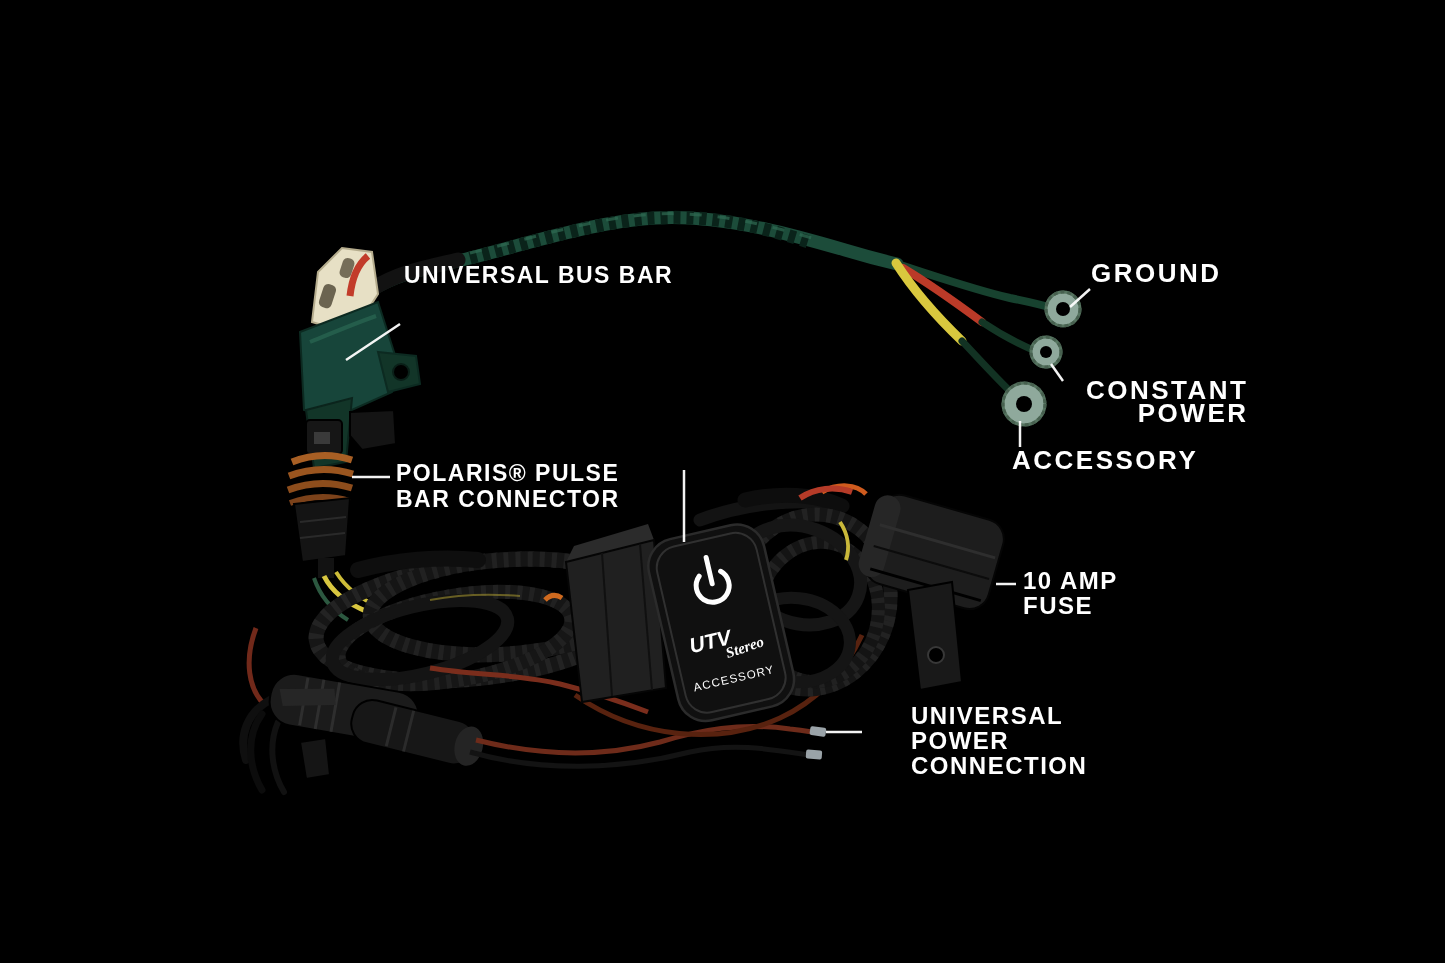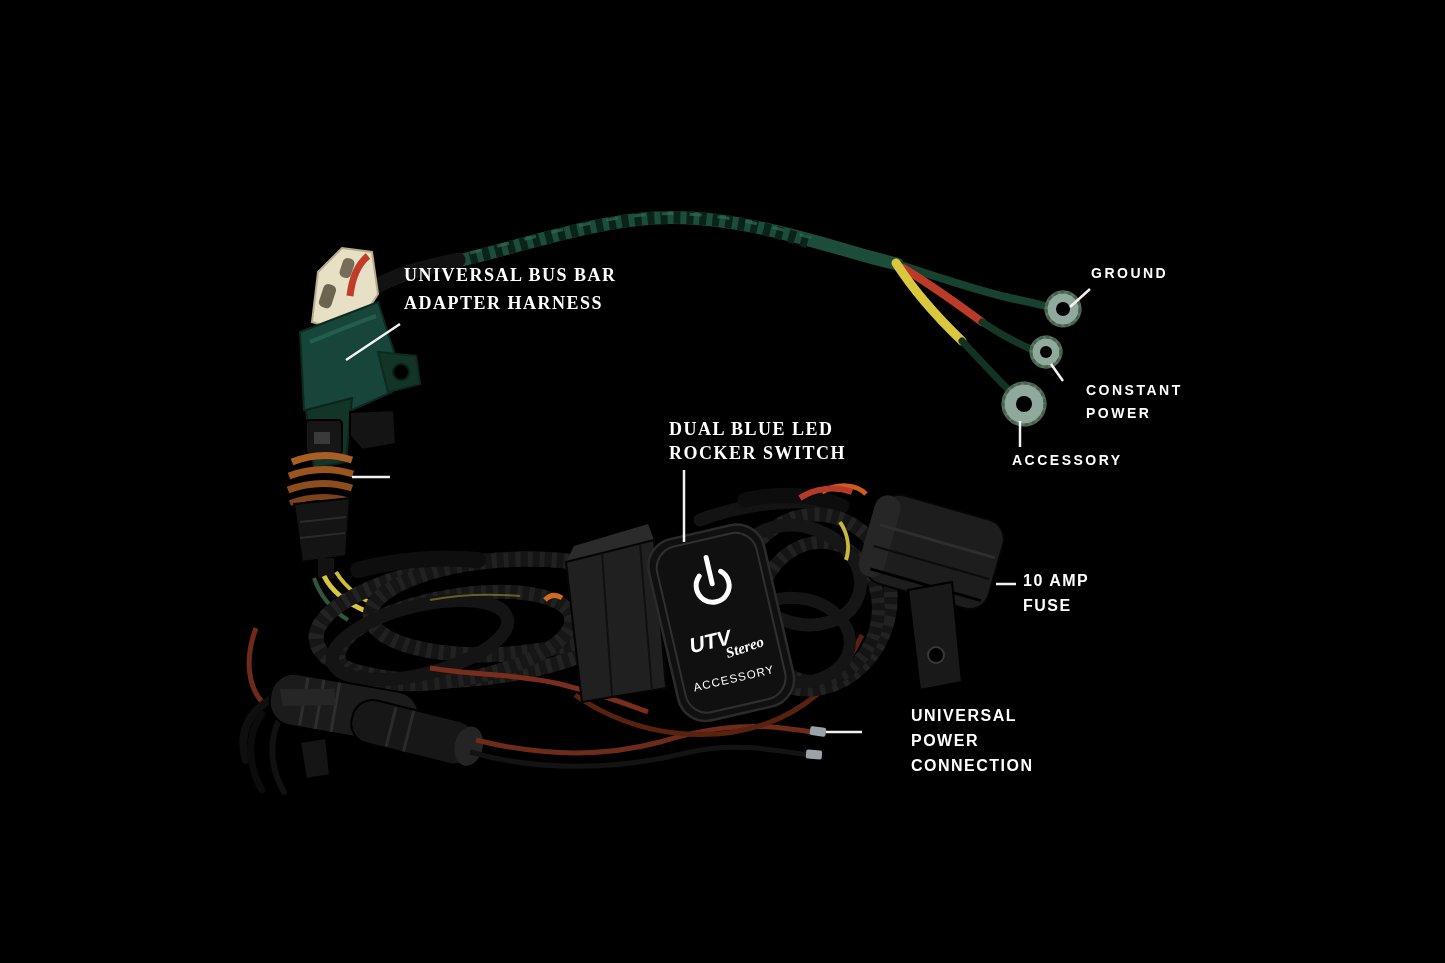--- a/index.html
+++ b/index.html
@@ -6,23 +6,23 @@
   #stage{
     position:relative;width:1445px;height:963px;background:#000;
     overflow:hidden;font-family:"Liberation Sans",sans-serif;
   }
   #art{position:absolute;left:0;top:0;}
   .label{
     position:absolute;color:#fff;font-weight:bold;white-space:nowrap;
     font-family:"Liberation Sans",sans-serif;text-transform:uppercase;
   }
   .label div{white-space:nowrap;}
-  .lbl-lg{font-size:18px;line-height:28px;letter-spacing:1.5px;font-family:Liberation Serif, serif;}
-  .lbl-md{font-size:16px;line-height:25px;letter-spacing:1.5px;}
-  .lbl-sm{font-size:14px;line-height:23px;letter-spacing:2.5px;}
+  .lbl-lg{font-size:23px;line-height:28px;letter-spacing:1.5px;}
+  .lbl-md{font-size:24px;line-height:25px;letter-spacing:1.5px;}
+  .lbl-sm{font-size:26px;line-height:23px;letter-spacing:2.5px;text-align:right;}
 </style>
 </head>
 <body>
 
 <div id="stage">
 
 <svg id="art" width="1445" height="963" viewBox="0 0 1445 963">
 
   <g>
     <path d="M 368 292 C 400 272 430 268 470 258 C 540 240 600 221 655 218 C 720 214 790 234 845 250 C 865 256 880 260 897 264" fill="none" stroke="#1c4c3a" stroke-width="13" stroke-linecap="round"></path>
@@ -176,28 +176,27 @@
     <line x1="1090" y1="289" x2="1070" y2="307"></line>
     <line x1="1063" y1="381" x2="1051" y2="364"></line>
     <line x1="1020" y1="447" x2="1020" y2="421"></line>
     <line x1="1016" y1="584" x2="996" y2="584"></line>
     <line x1="862" y1="732" x2="826" y2="732"></line>
   </g>
 </svg>
 
 <div class="label lbl-lg" style="left:404px;top:261px;">
   <div>UNIVERSAL BUS BAR</div>
-  <div>ADAPTER HARNESS</div>
-</div>
-
-
-<div class="label lbl-lg" style="left:669px;top:417px;line-height:24px;">
-  <div>DUAL BLUE LED</div>
-  <div>ROCKER SWITCH</div>
-</div>
+</div>
+
+<div class="label lbl-lg" style="left:396px;top:460px;line-height:26px;">
+  <div>POLARIS® PULSE</div>
+  <div>BAR CONNECTOR</div>
+</div>
+
 
 <div class="label lbl-sm" style="left:1091px;top:262px;">
   <div>GROUND</div>
 </div>
 
 <div class="label lbl-sm" style="left:1086px;top:379px;">
   <div>CONSTANT</div>
   <div>POWER</div>
 </div>
 

